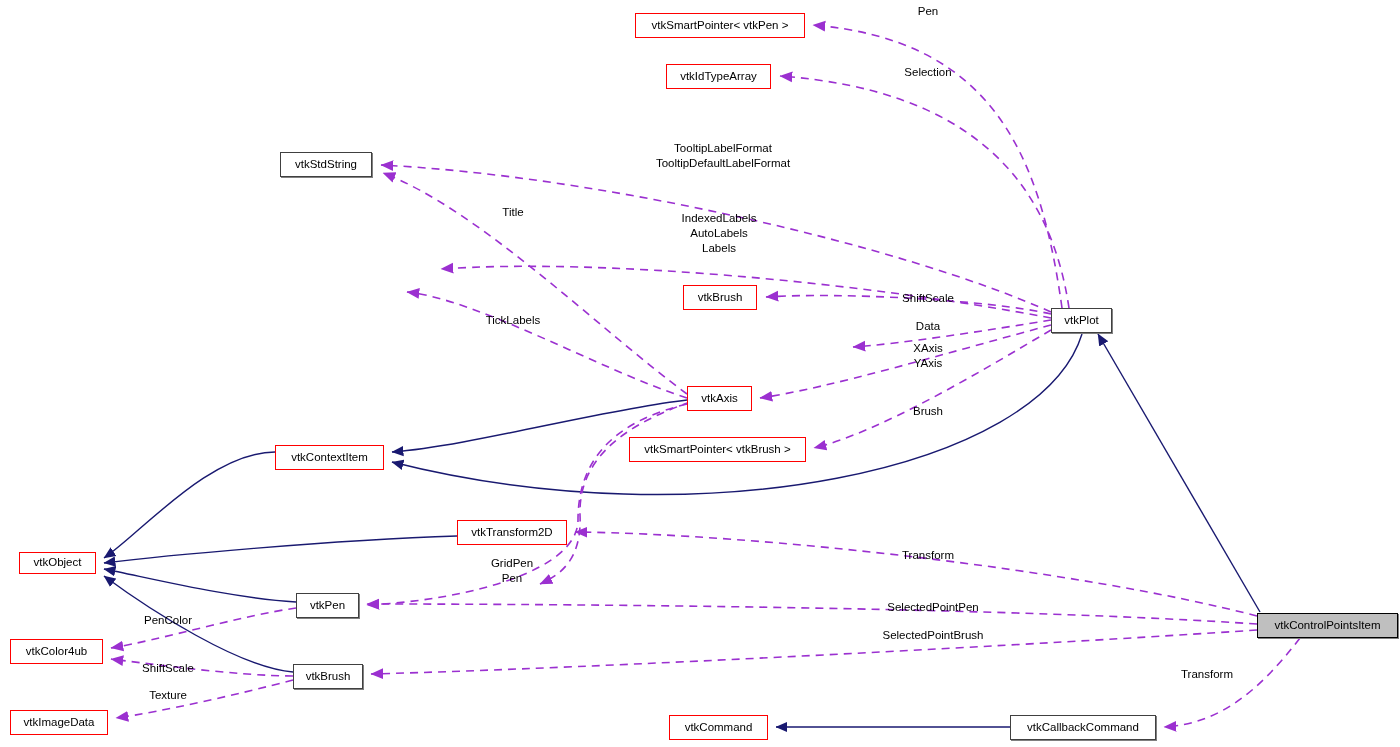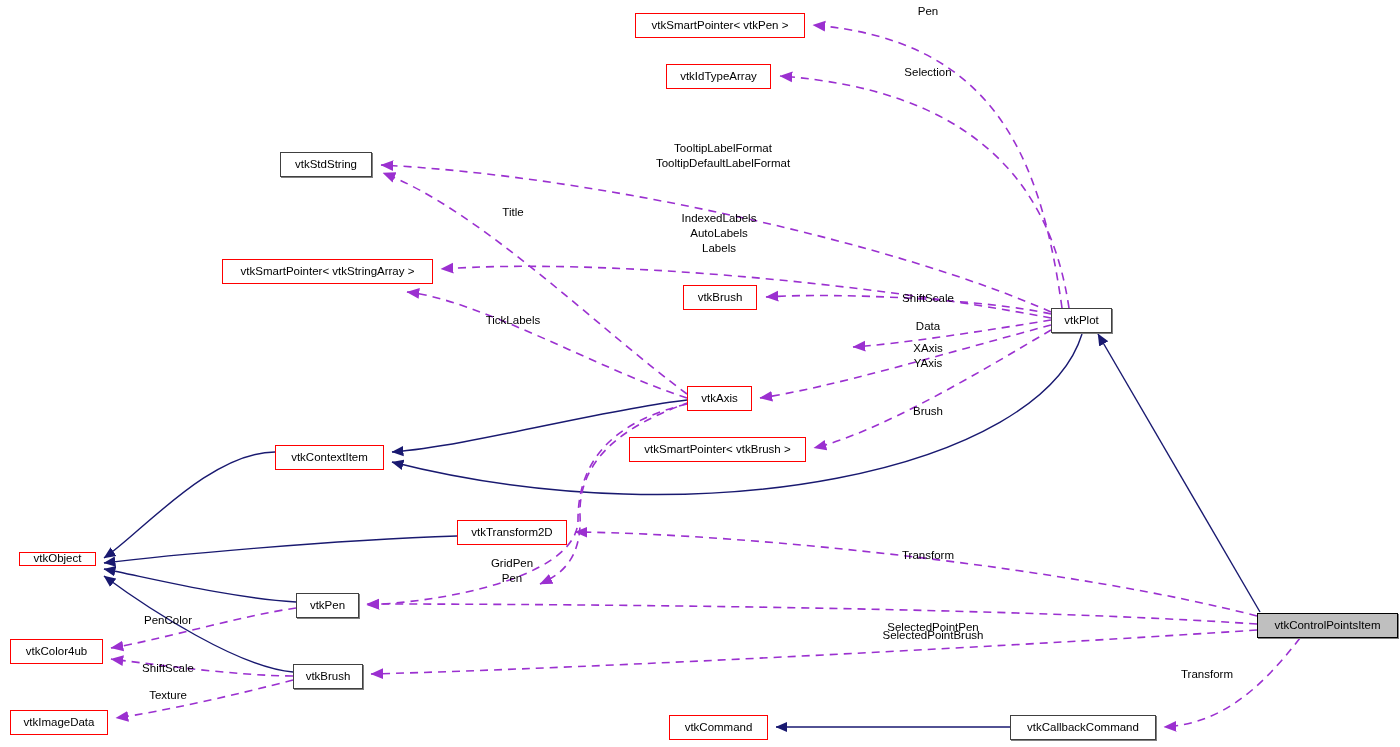--- a/index.html
+++ b/index.html
@@ -144,23 +144,20 @@
   </div>
 
   <div class="node red" style="left:666px; top:64px; width:105px; height:25px;">
     <span>vtkIdTypeArray</span>
   </div>
 
   <div class="node dark" style="left:280px; top:152px; width:92px; height:25px;">
     <span>vtkStdString</span>
   </div>
 
-  <div class="node red" style="left:222px; top:259px; width:211px; height:25px;">
-    <span>vtkSmartPointer&lt; vtkStringArray &gt;</span>
-  </div>
 
   <div class="node red" style="left:683px; top:285px; width:74px; height:25px;">
     <span>vtkBrush</span>
   </div>
 
   <div class="node dark" style="left:1051px; top:308px; width:61px; height:25px;">
     <span>vtkPlot</span>
   </div>
 
 
@@ -173,21 +170,21 @@
   </div>
 
   <div class="node red" style="left:275px; top:445px; width:109px; height:25px;">
     <span>vtkContextItem</span>
   </div>
 
   <div class="node red" style="left:457px; top:520px; width:110px; height:25px;">
     <span>vtkTransform2D</span>
   </div>
 
-  <div class="node red" style="left:19px; top:552px; width:77px; height:14px;">
+  <div class="node red" style="left:19px; top:552px; width:77px; height:22px;">
     <span>vtkObject</span>
   </div>
 
   <div class="node dark" style="left:296px; top:593px; width:63px; height:25px;">
     <span>vtkPen</span>
   </div>
 
   <div class="node focus" style="left:1257px; top:613px; width:141px; height:25px;">
     <span>vtkControlPointsItem</span>
   </div>
@@ -229,21 +226,21 @@
   <div class="edge-label" style="left:878px; top:319px; width:100px;">Data</div>
 
   <div class="edge-label" style="left:878px; top:341px; width:100px;">XAxis<br>YAxis</div>
 
   <div class="edge-label" style="left:878px; top:404px; width:100px;">Brush</div>
 
   <div class="edge-label" style="left:863px; top:548px; width:130px;">Transform</div>
 
   <div class="edge-label" style="left:457px; top:556px; width:110px;">GridPen<br>Pen</div>
 
-  <div class="edge-label" style="left:853px; top:620px; width:160px;">SelectedPointPen</div>
+  <div class="edge-label" style="left:853px; top:600px; width:160px;">SelectedPointPen</div>
 
   <div class="edge-label" style="left:113px; top:613px; width:110px;">PenColor</div>
 
   <div class="edge-label" style="left:848px; top:628px; width:170px;">SelectedPointBrush</div>
 
   <div class="edge-label" style="left:108px; top:661px; width:120px;">ShiftScale</div>
 
   <div class="edge-label" style="left:1157px; top:667px; width:100px;">Transform</div>
 
   <div class="edge-label" style="left:118px; top:688px; width:100px;">Texture</div>

